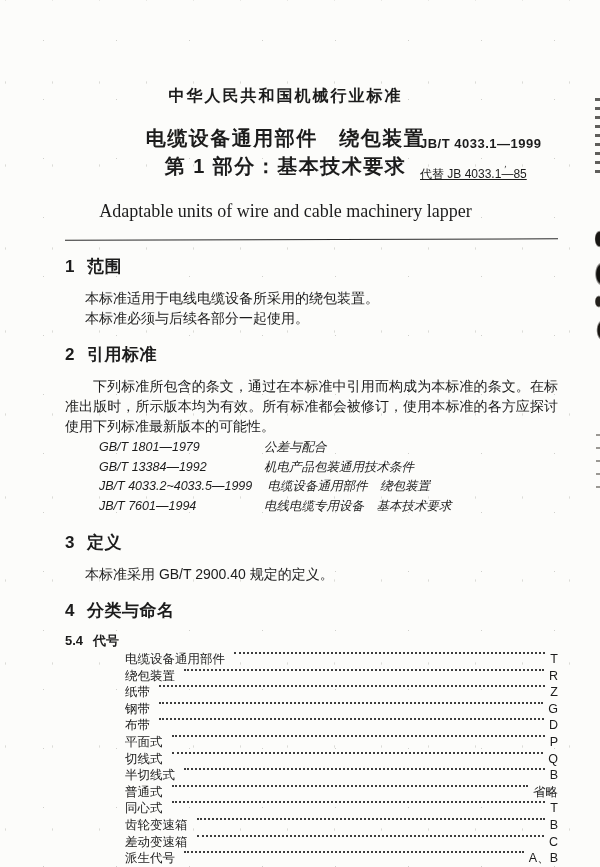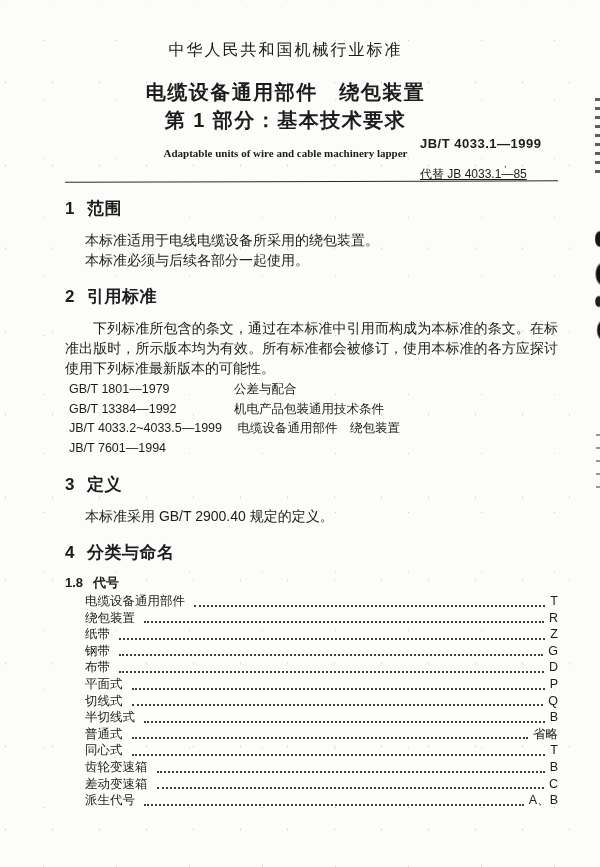--- a/index.html
+++ b/index.html
@@ -27,56 +27,56 @@
     background-position:7px 11px, 29px 41px;
     opacity:.45;
     pointer-events:none;
   }
   .content {
     position:relative;
     padding:0 42px 0 65px;
   }
   .header-center { text-align:center; margin-right:52px; }
   .kicker {
-    padding-top:40px;
-    font-size:16px; font-weight:normal; letter-spacing:2px;
+    padding-top:86px;
+    font-size:16px; font-weight:bold; letter-spacing:2px;
   }
   .title-zh {
     margin-top:17px;
     font-size:20px; font-weight:bold; letter-spacing:1.5px; line-height:28px;
   }
   .std-block {
     position:absolute; left:420px; top:136px; text-align:left;
   }
   .std-no { font-size:13px; font-weight:bold; letter-spacing:.5px; white-space:nowrap; }
   .std-replaces { margin-top:15px; font-size:12px; white-space:nowrap;text-decoration:underline; }
   .title-en {
-    margin-top:11px;
+    margin-top:23px;
     font-family:"Liberation Serif", serif;
-    font-size:11px; font-weight:bold; line-height:17px;
+    font-size:18px; font-weight:normal; line-height:17px;
   }
   .rule {
     margin-top:19px;
     border:none; border-top:1.7px solid #2a2a2a;
     transform:rotate(-0.15deg);
   }
   .sec-head {
     margin-top:15px; margin-bottom:10px;
     font-size:17px; font-weight:bold; letter-spacing:.5px;
   }
   .sec-head .sec-no { display:inline-block; min-width:22px; }
   .para { font-size:14px; line-height:20px; }
   .para.indent { padding-left:20px; }
   .para.justify { text-indent:2em; text-align:justify; }
-  .ref-list { margin:2px 0 0 4px; }
+  .ref-list { margin:2px 0 0 34px;font-style:italic; }
   .ref-row { display:flex; font-size:12.5px; line-height:19.5px; }
   .ref-code { min-width:165px; white-space:nowrap; }
   .ref-title { white-space:pre; }
   .code-list { margin:1px 0 0 20px; }
-  .code-row { display:flex; align-items:flex-end; font-size:12.5px; line-height:16.6px; }
+  .code-row { display:flex; align-items:flex-start; font-size:12.5px; line-height:16.6px;margin-left:40px; }
   .code-label { white-space:nowrap; }
   .leader {
     flex:1; height:1px;
     border-bottom:2px dotted #3d3d3d;
     margin:0 5px 3px 9px;
   }
   .code-value { white-space:nowrap; text-align:right; }
   .subsec { margin-top:7px; font-size:13px; font-weight:bold; }
   .subsec .sub-no { display:inline-block; min-width:28px; }
   
@@ -154,34 +154,35 @@
       <div class="ref-row">
         <span class="ref-code">GB/T 13384—1992</span>
         <span class="ref-title">机电产品包装通用技术条件</span>
       </div>
       <div class="ref-row">
         <span class="ref-code">JB/T 4033.2~4033.5—1999</span>
         <span class="ref-title"> 电缆设备通用部件　绕包装置</span>
       </div>
       <div class="ref-row">
         <span class="ref-code">JB/T 7601—1994</span>
+        <span class="ref-title">电线电缆专用设备　基本技术要求</span>
       </div>
     </div>
 
     <div class="sec-head">
       <span class="sec-no">3</span><span>定义</span>
     </div>
     <div class="para indent">本标准采用 GB/T 2900.40 规定的定义。</div>
 
     <div class="sec-head">
       <span class="sec-no">4</span><span>分类与命名</span>
     </div>
 
     <div class="subsec">
-      <span class="sub-no">1.8</span><span>代号</span>
+      <span class="sub-no">5.4</span><span>代号</span>
     </div>
 
     <div class="code-list">
       <div class="code-row">
         <span class="code-label">电缆设备通用部件</span>
         <span class="leader"></span>
         <span class="code-value">T</span>
       </div>
       <div class="code-row">
         <span class="code-label">绕包装置</span>

